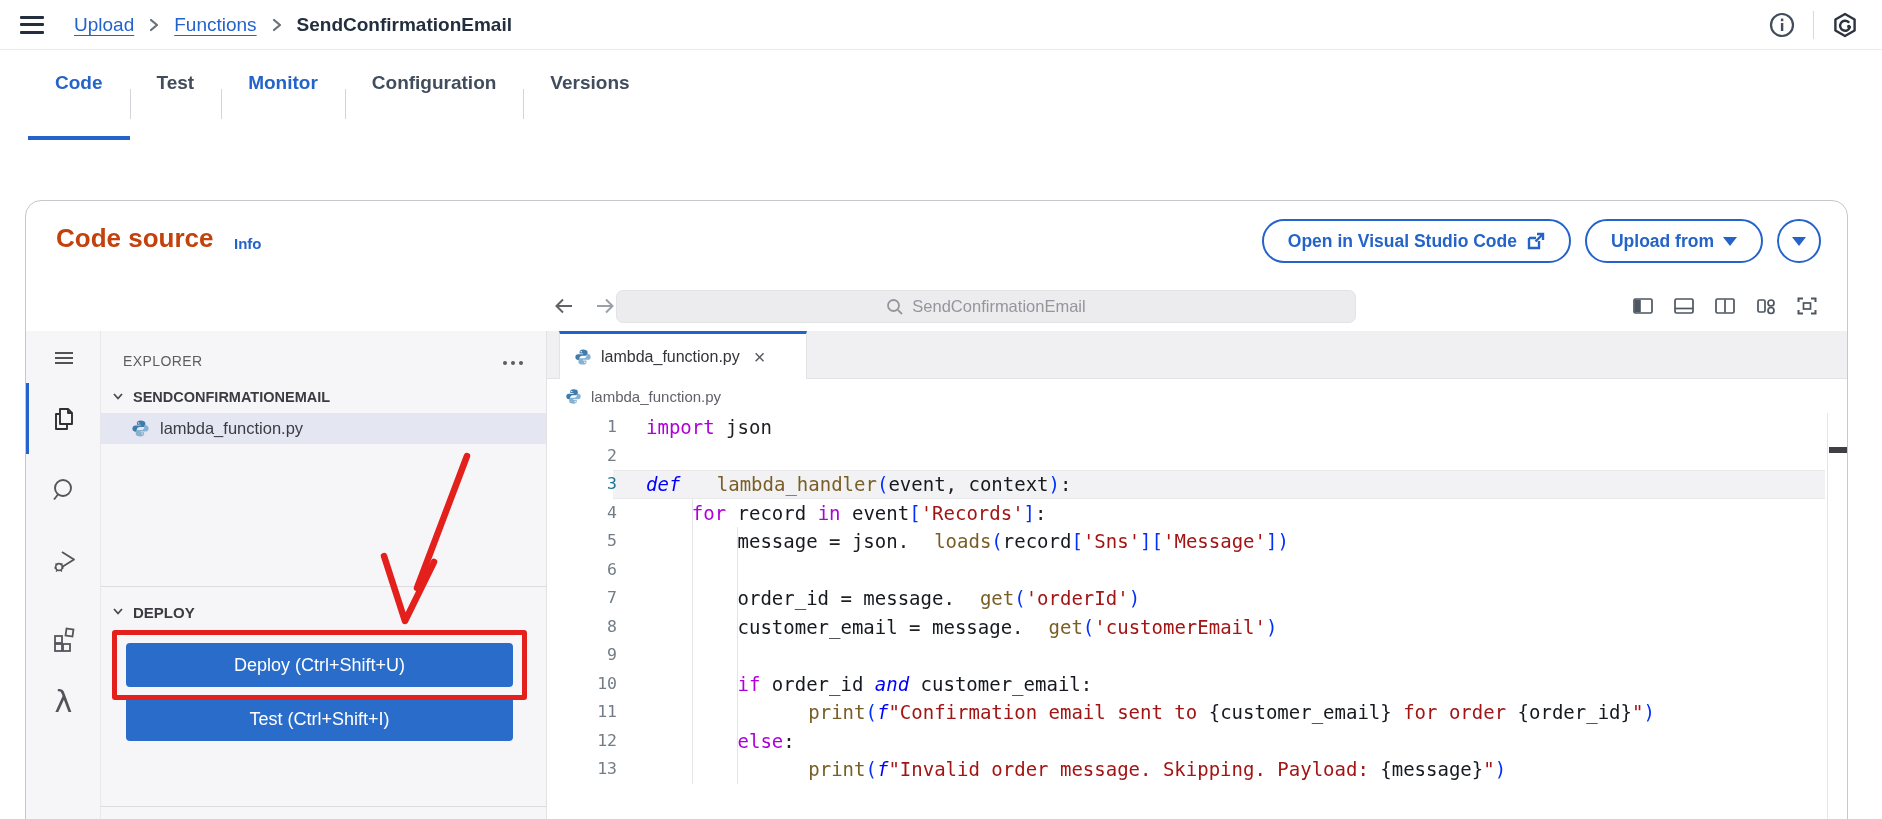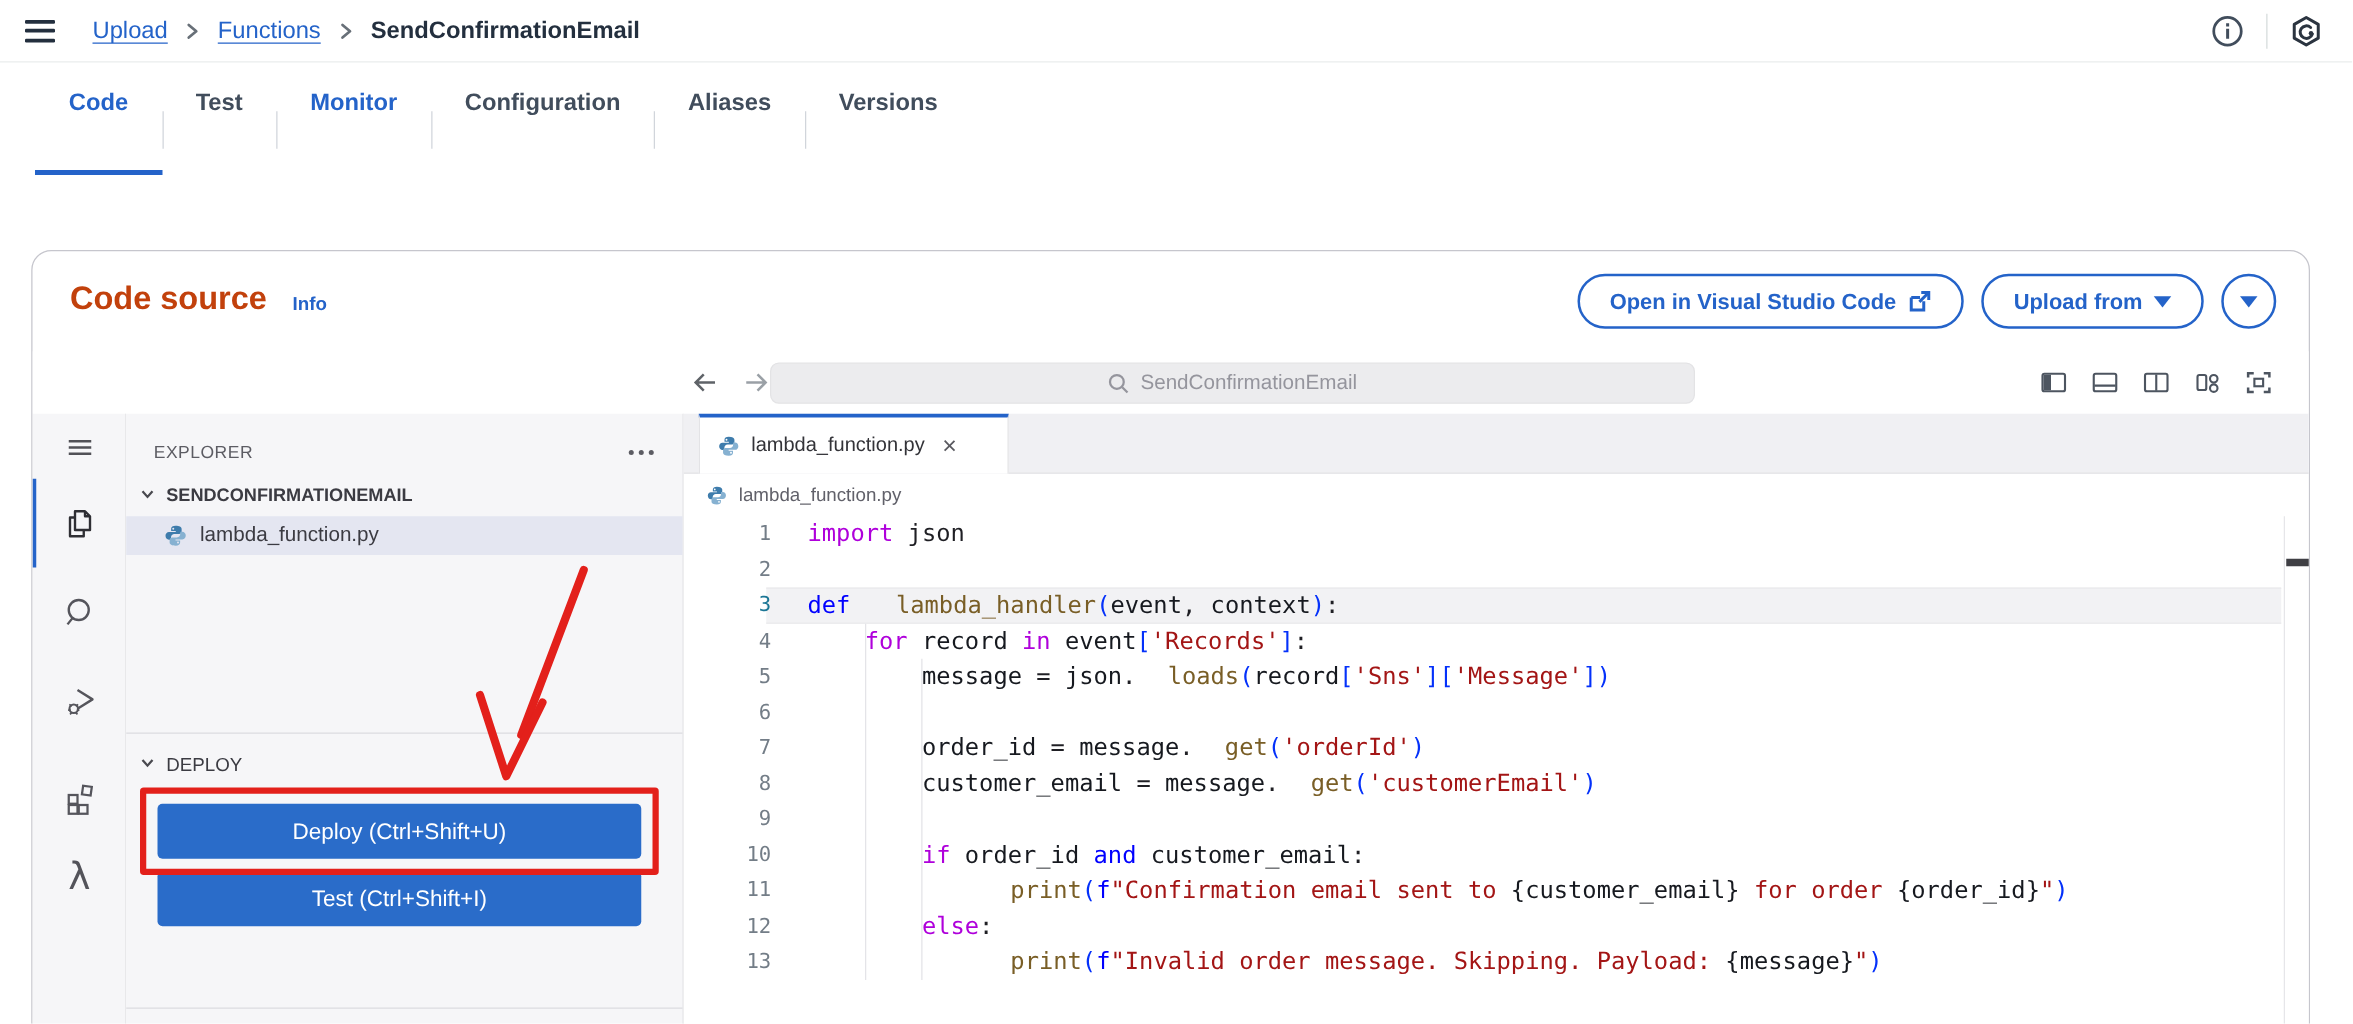--- a/index.html
+++ b/index.html
@@ -69,21 +69,21 @@
   .tree-root .chev { margin-left:10px; } 
   .tree-root .lbl { margin-left:8px; font-weight:bold; font-size:14.5px; }
   .tree-file { position:absolute; left:0; top:82px; width:100%; height:31px; background:var(--selected_row);
                display:flex; align-items:center; cursor:pointer; font-size:16.5px; }
   .tree-file svg { margin-left:30px; }
   .tree-file .lbl { margin-left:10px; }
   .exp-sep { position:absolute; left:0; width:100%; height:1px; background:#dcdce0; }
   .deploy-head { position:absolute; left:0; top:266px; width:100%; height:30px; display:flex;
                  align-items:center; cursor:pointer; }
   .deploy-head .chev { margin-left:10px; }
-  .deploy-head .lbl { margin-left:8px; font-weight:normal; font-size:15px; }
+  .deploy-head .lbl { margin-left:8px; font-weight:bold; font-size:15px; }
   .ide-btn { position:absolute; left:25px; width:387px; height:44px; background:var(--deploy);
              color:#fff; border:none; border-radius:4px; font-family:inherit; font-size:18px; cursor:pointer; }
   .btn-deploy { top:312px; } .btn-test { top:366px; }
 
   .editor { position:relative; flex:1; background:#fff; }
   .etabbar { position:absolute; left:0; top:0; width:100%; height:48px; background:#f0f0f3;
              border-bottom:1px solid #e3e3e6; }
   .etab { position:absolute; left:12px; top:0; width:248px; height:48px; background:#fff;
           border-top:3px solid var(--accent); border-left:1px solid #e3e3e6; border-right:1px solid #e3e3e6;
           display:flex; align-items:center; cursor:pointer; }
@@ -96,21 +96,21 @@
   .ebreadcrumb .lbl { margin-left:9px; font-size:15px; color:#61616a; }
 
   .code { position:absolute; left:0; top:82px; right:0; bottom:0;
           font-family:"DejaVu Sans Mono",monospace; font-size:19px; cursor:text; }
   .crow { position:relative; height:28.5px; line-height:28.5px; white-space:pre; }
   .crow .band { position:absolute; left:66px; right:22px; top:0; bottom:0; background:#f2f2f4;
                 border-top:1px solid #e9e9ec; border-bottom:1px solid #e9e9ec; }
   .crow .num { position:absolute; left:0; top:0; width:70px; text-align:right; color:#737d87; font-size:16.5px; }
   .crow.hl .num { color:#1b7695; }
   .crow .txt { position:absolute; left:99px; top:0; }
-  .tok-kw1 { color:var(--kw1); } .tok-kw2 { color:var(--kw2); } .tok-fn { color:var(--fn);margin-left:25px; } .tok-str { color:var(--str); } .tok-br { color:var(--br); }
+  .tok-kw1 { color:var(--kw1); } .tok-kw2 { color:var(--kw2);font-style:italic; } .tok-fn { color:var(--fn);margin-left:25px; } .tok-str { color:var(--str); } .tok-br { color:var(--br); }
   .tok-pl { color:#1f1f24; }
   .guide { position:absolute; width:1px; background:#e4e4e8; }
   .vscroll-line { position:absolute; top:0; bottom:0; width:1px; background:#e6e6e9; }
   .vscroll-dash { position:absolute; height:6px; background:#3f3f44; }
 
   
   .anno-rect { position:absolute; left:112px; top:630px; width:415px; height:70px;
                border:5px solid var(--annotation); border-radius:3px; z-index:40; pointer-events:none; }
   .anno-arrow { position:absolute; left:0; top:0; z-index:41; pointer-events:none; }
 </style>
@@ -165,23 +165,20 @@
           <span>Code</span>
         </div>
         <div class="tab">
           <span>Test</span>
         </div>
         <div class="tab hl">
           <span>Monitor</span>
         </div>
         <div class="tab">
           <span>Configuration</span>
-        </div>
-        <div class="tab">
-          <span>Aliases</span>
         </div>
         <div class="tab">
           <span>Versions</span>
         </div>
       </div>
   </nav>
 
   <section class="card">
     <div class="card-header">
       <h2 class="card-title">Code source</h2>

